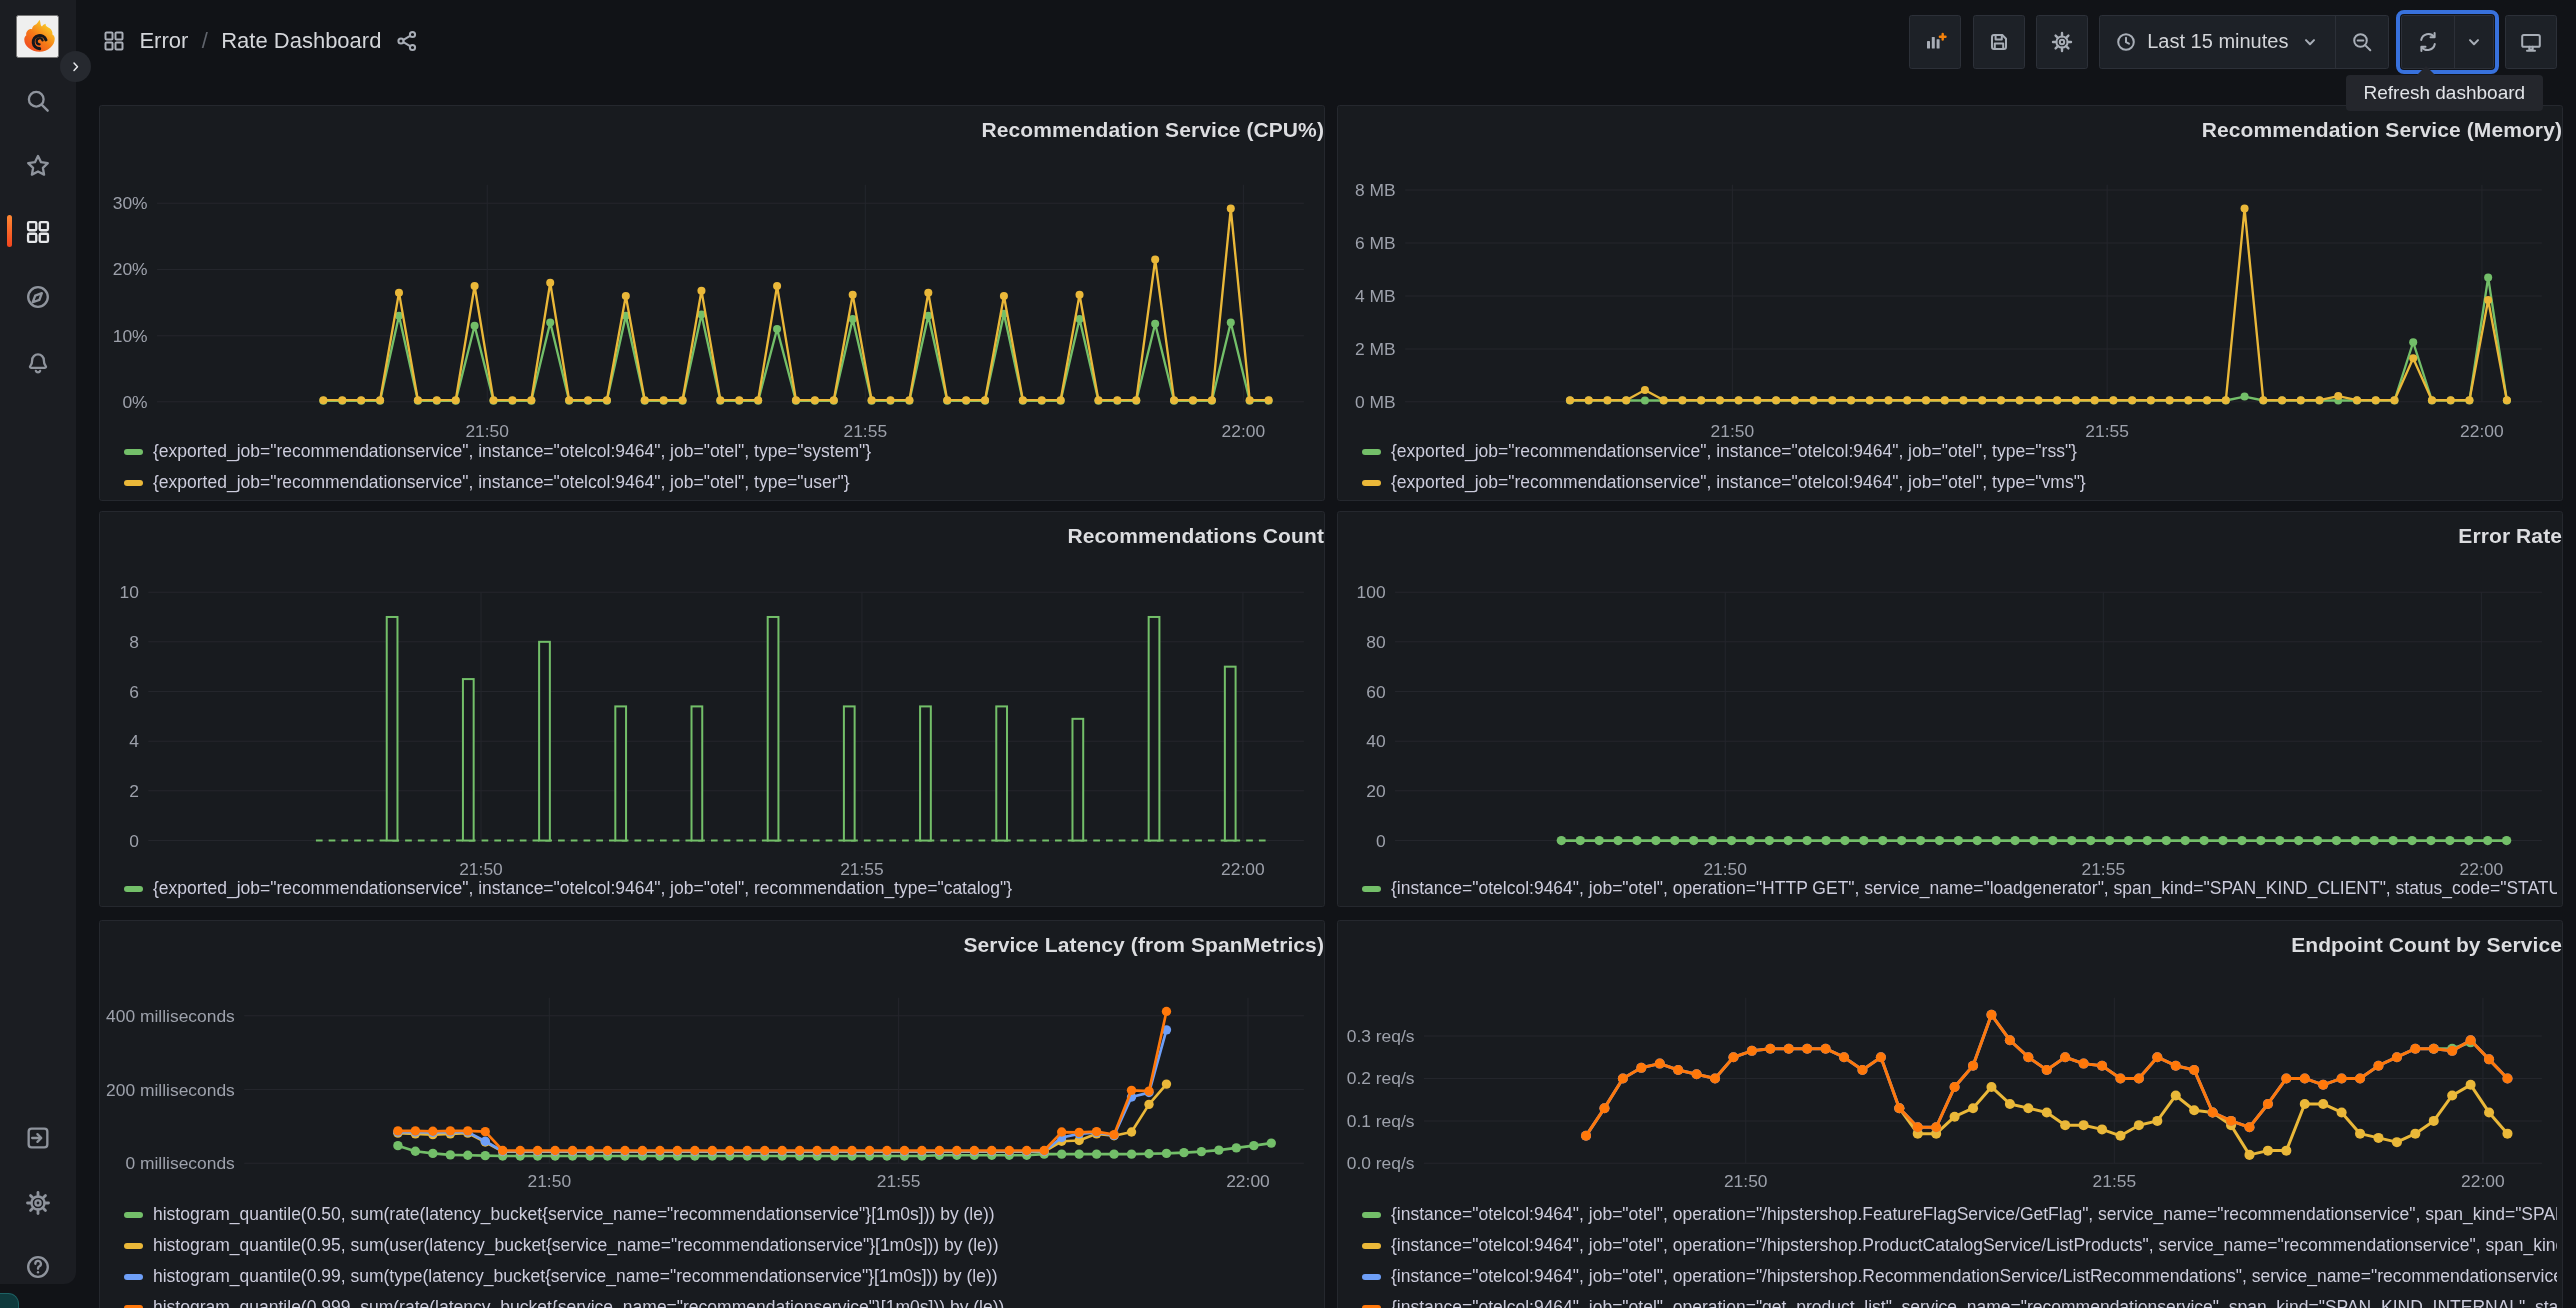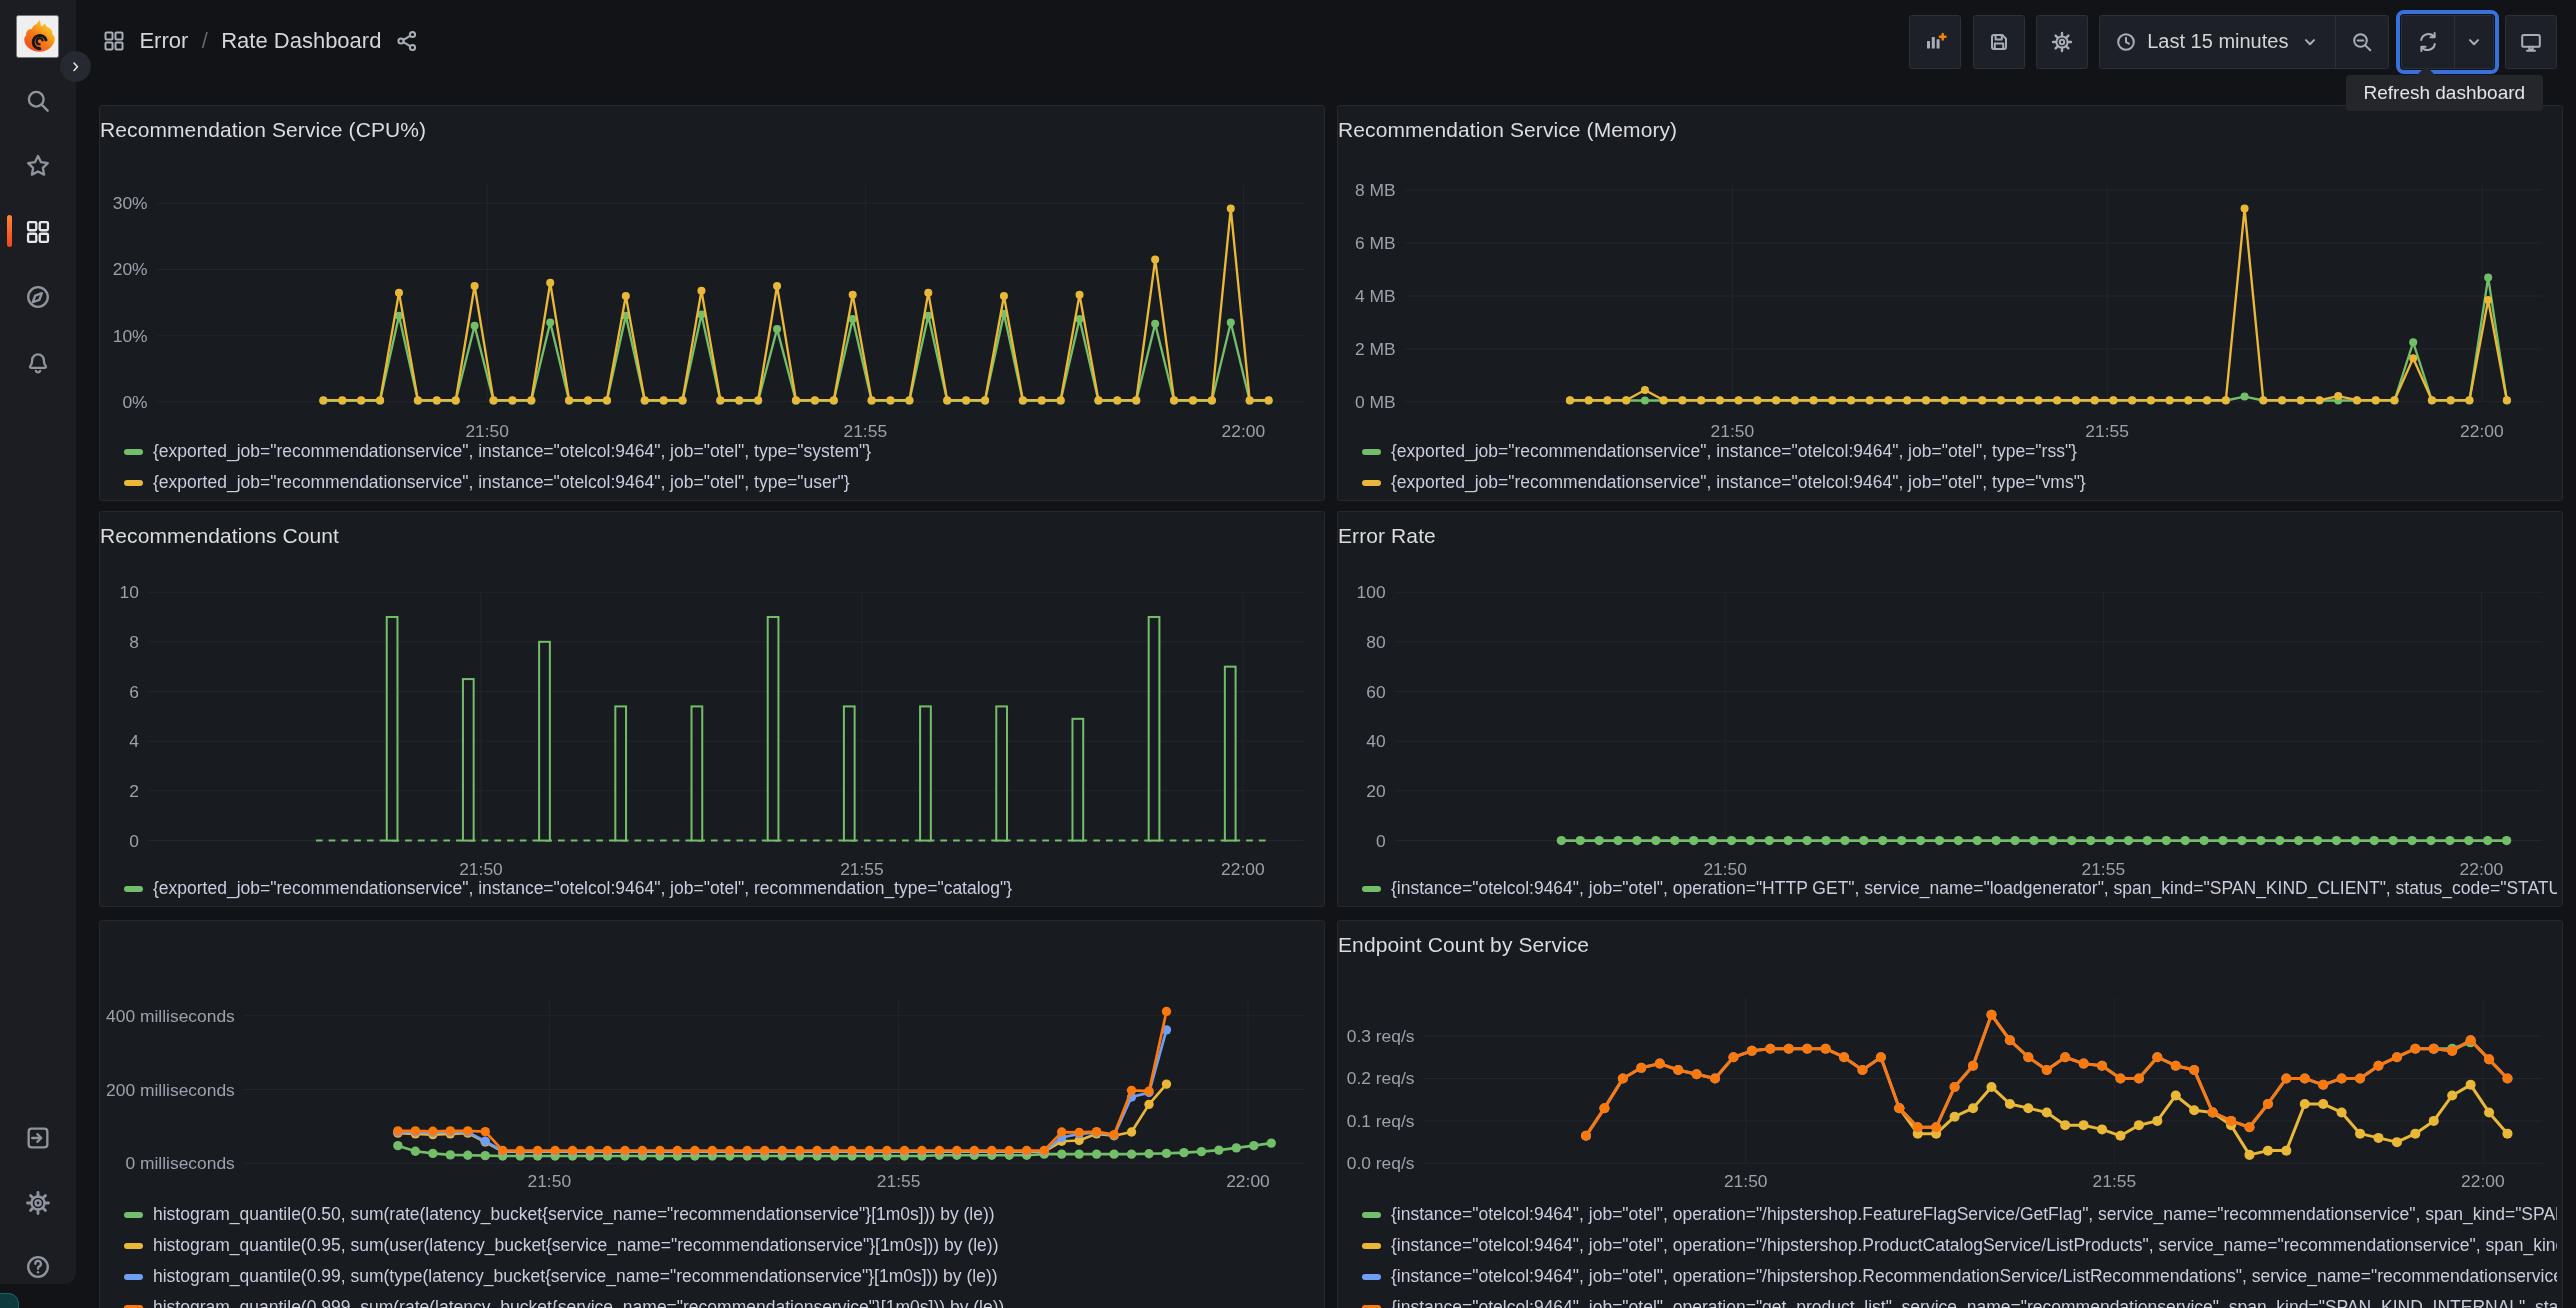--- a/index.html
+++ b/index.html
@@ -52,22 +52,22 @@
     border-bottom-color:#24262c; border-top:none; }
   
   .panel { position:absolute; width:1226px; background:#181b1f; border:1px solid #25282e;
     border-radius:2.7px; overflow:hidden; }
   #p0 { left:99px;  top:105px;  height:396px; }
   #p1 { left:1337px; top:105px;  height:396px; }
   #p2 { left:99px;  top:511px;  height:396px; }
   #p3 { left:1337px; top:511px;  height:396px; }
   #p4 { left:99px;  top:920px; height:436px; }
   #p5 { left:1337px; top:920px; height:436px; }
-  .ptitle { position:absolute; top:12px; left:0; width:100%; text-align:left; font-size:21px;
-    font-weight:400; color:#dcdde0; letter-spacing:0.1px; cursor:pointer; }
+  .ptitle { position:absolute; top:12px; left:0; width:100%; text-align:right; font-size:21px;
+    font-weight:700; color:#dcdde0; letter-spacing:0.1px; cursor:pointer; }
   .chart { position:absolute; inset:0; width:100%; height:100%; }
   svg text { font-family:"Liberation Sans", sans-serif; font-size:26px; fill:#9da1ab; }
   .grid { stroke:#24262c; stroke-width:1.5; }
   .legend { position:absolute; left:24px; right:5.4px; }
   .lrow { display:flex; align-items:center; overflow:hidden; white-space:nowrap; cursor:pointer; }
   .swatch { width:19px; height:6px; border-radius:3.4px; margin-right:10px; flex:none; }
   .llabel { font-size:17.5px; color:#ccccdc; }
 </style>
 </head>
 <body>
@@ -898,20 +898,21 @@
       <circle cx="1381.769230769231" cy="343.66815144766144" r="7" fill="#FF780A"></circle>
       <circle cx="1407.8131868131868" cy="343.66815144766144" r="7" fill="#FF780A"></circle>
       <circle cx="1433.857142857143" cy="316.0512249443207" r="7" fill="#FF780A"></circle>
       <circle cx="1459.901098901099" cy="316.60356347438756" r="7" fill="#FF780A"></circle>
       <circle cx="1485.945054945055" cy="315.4988864142539" r="7" fill="#FF780A"></circle>
       <circle cx="1511.989010989011" cy="319.91759465478845" r="7" fill="#FF780A"></circle>
       <circle cx="1538.032967032967" cy="253.6369710467706" r="7" fill="#FF780A"></circle>
       <circle cx="1564.076923076923" cy="254.74164810690422" r="7" fill="#FF780A"></circle>
       <circle cx="1590.1208791208792" cy="135.43652561247217" r="7" fill="#FF780A"></circle>
     </svg>
+  <h2 class="ptitle">Service Latency (from SpanMetrics)</h2>
   <div class="legend" style="top: 278px;">
       <div class="lrow" style="height: 31px;">
         <span class="swatch" style="background: rgb(115, 191, 105);"></span>
         <span class="llabel">histogram_quantile(0.50, sum(rate(latency_bucket{service_name="recommendationservice"}[1m0s])) by (le))</span>
       </div>
       <div class="lrow" style="height: 31px;">
         <span class="swatch" style="background: rgb(234, 184, 57);"></span>
         <span class="llabel">histogram_quantile(0.95, sum(user(latency_bucket{service_name="recommendationservice"}[1m0s])) by (le))</span>
       </div>
       <div class="lrow" style="height: 31px;">

